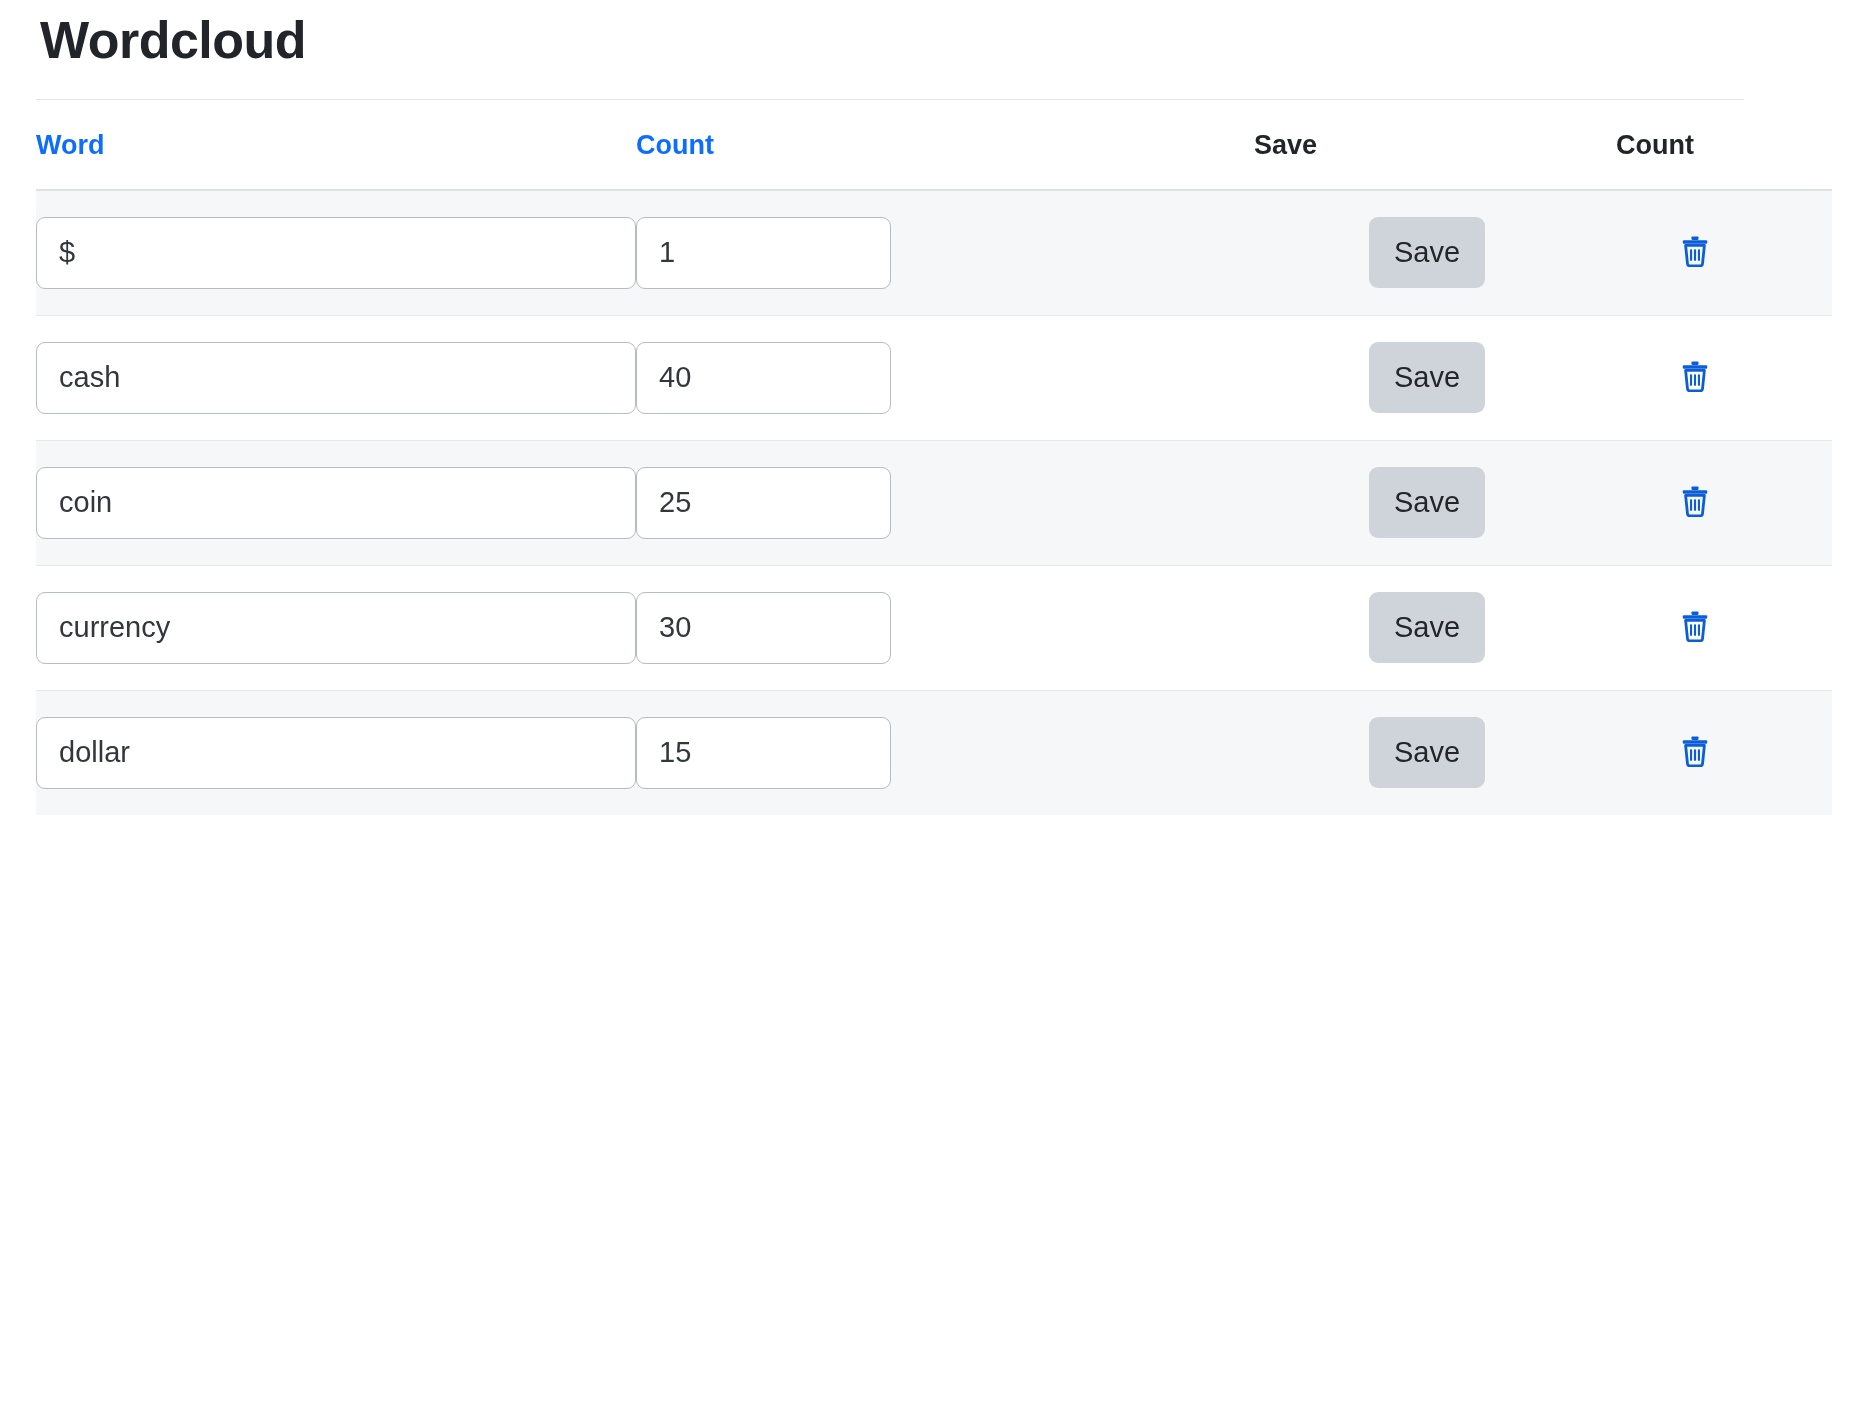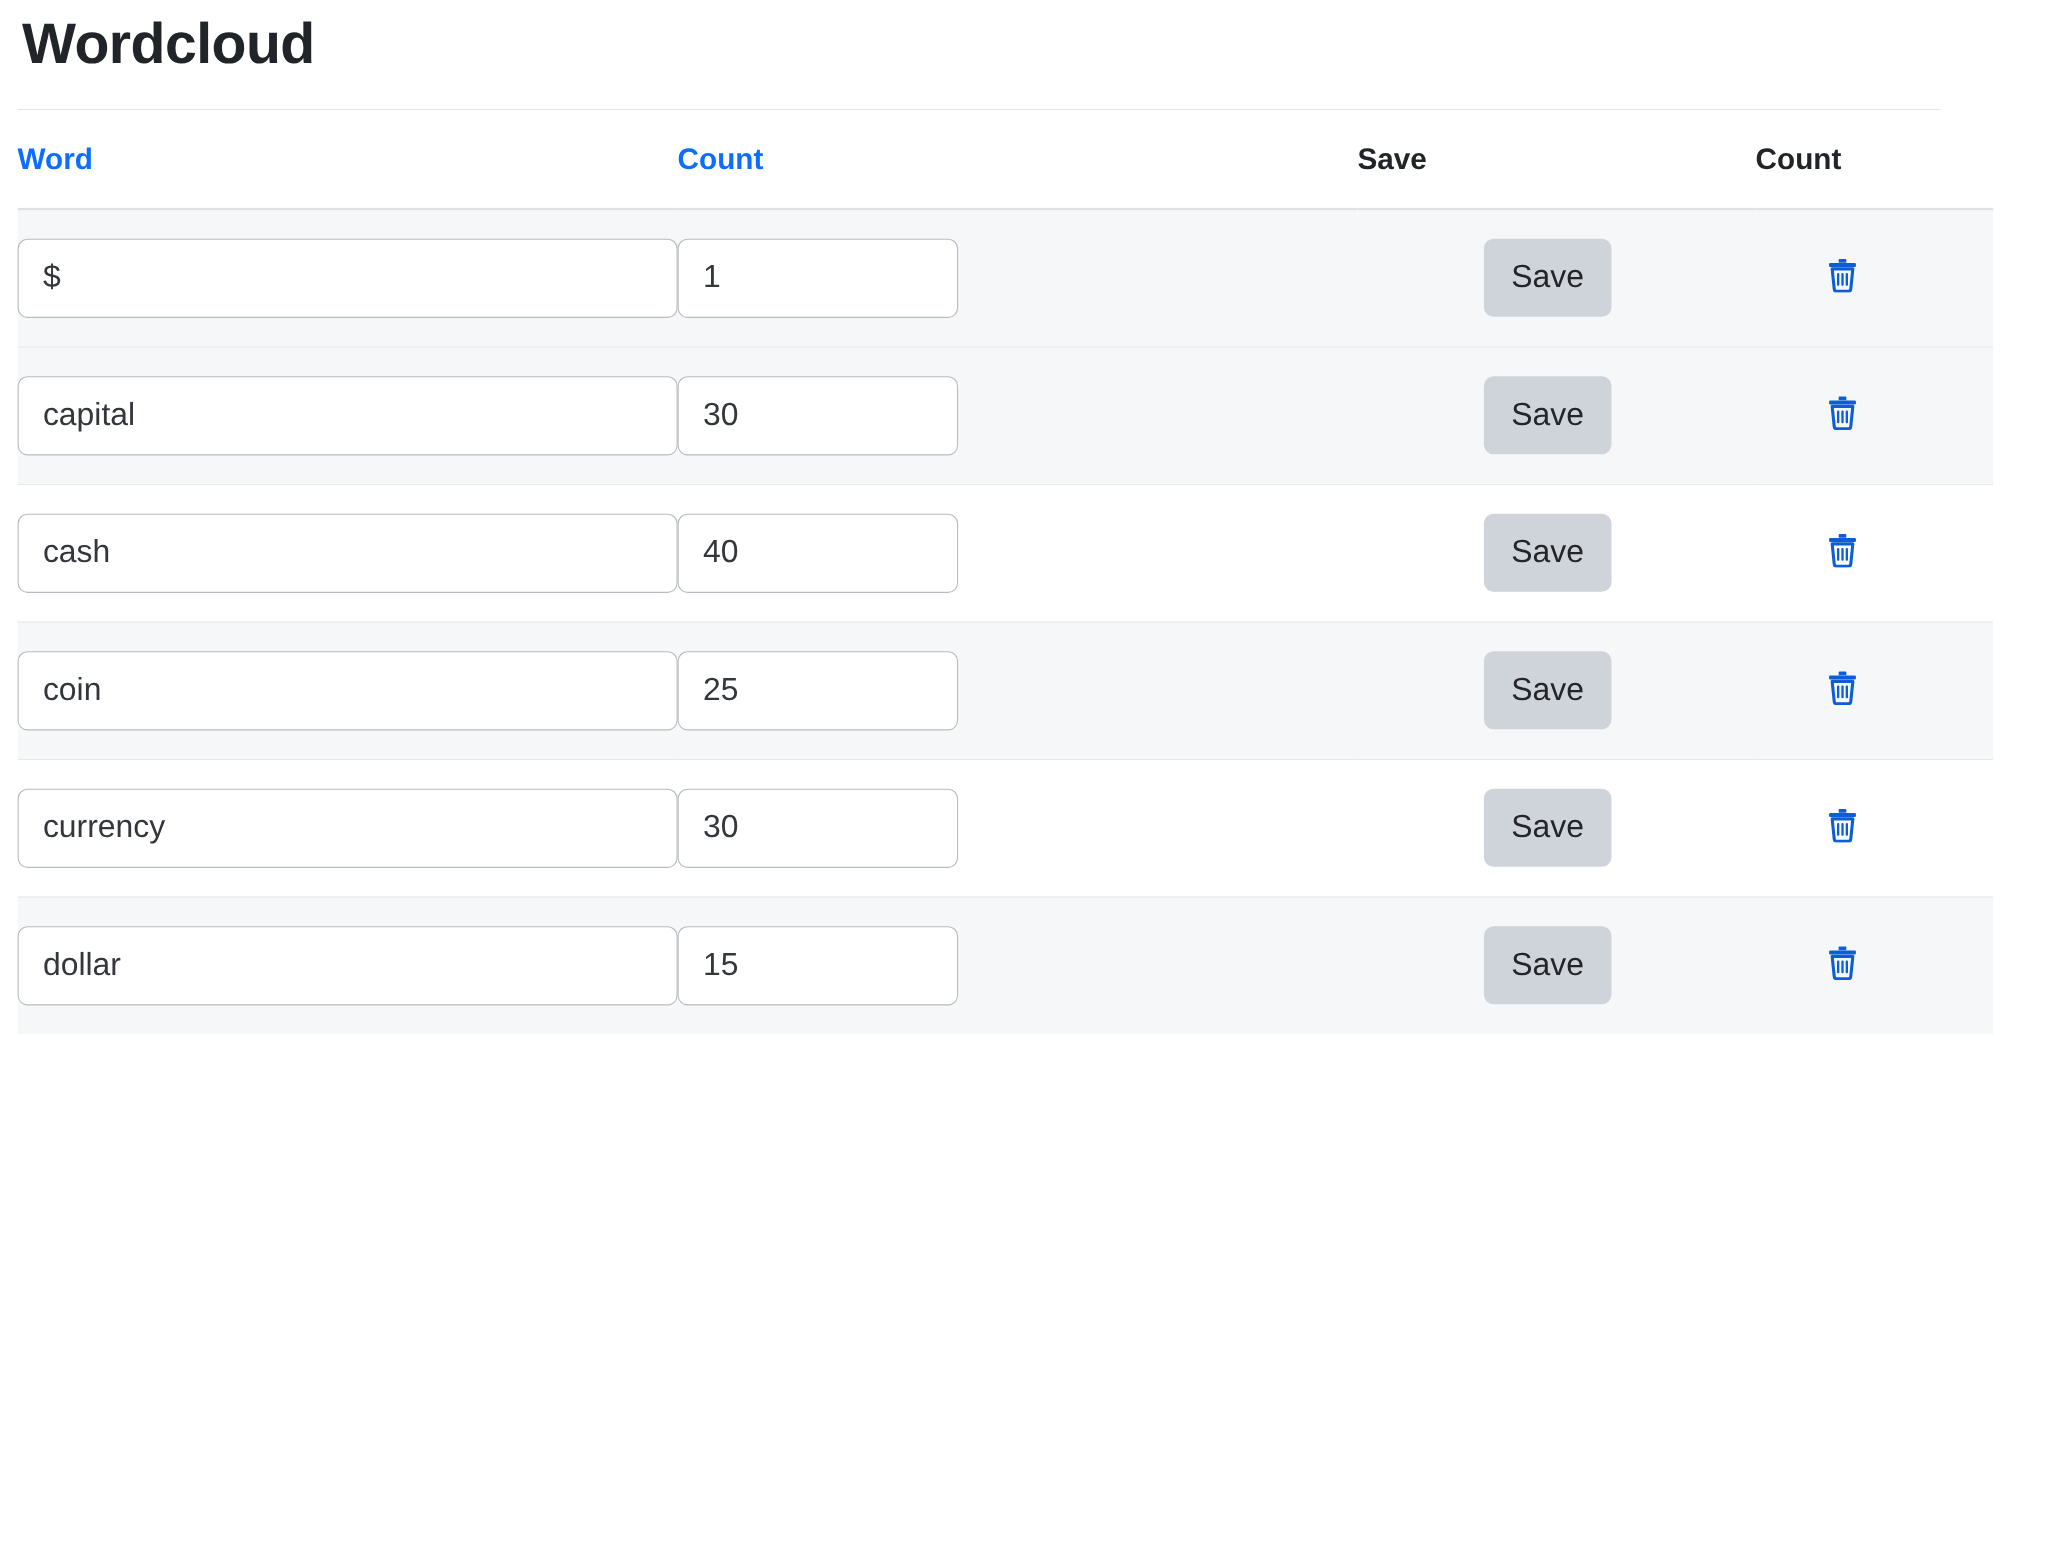--- a/index.html
+++ b/index.html
@@ -11,21 +11,21 @@
     background: #ffffff;
     font-family: "Liberation Sans", "DejaVu Sans", sans-serif;
     overflow: hidden;
   }
 
   .page {
     position: relative;
     width: 1780px;
     height: 1420px;
     background: #ffffff;
-    padding: 0 16px;
+    padding: 0 36px;
   }
 
   
   .page-title {
     font-size: 52px;
     font-weight: 700;
     color: #212529;
     letter-spacing: -0.5px;
     line-height: 1.0;
     padding-top: 14px;
@@ -174,49 +174,20 @@
             <rect x="9.0" y="14.2" width="2.1" height="11.6" rx="0.9" fill="#0b5ed7"></rect>
             <rect x="12.95" y="14.2" width="2.1" height="11.6" rx="0.9" fill="#0b5ed7"></rect>
             <rect x="16.9" y="14.2" width="2.1" height="11.6" rx="0.9" fill="#0b5ed7"></rect>
           </svg>
         </span>
       </button>
     </td>
   </tr>
 
 
-  <tr class="striped">
-    <td class="cell-pad-word">
-      <input class="txt-input word-input" type="text" readonly="" value="capital" style="">
-    </td>
-    <td class="cell-pad-count">
-      <input class="txt-input count-input" type="text" readonly="" value="30" style="">
-    </td>
-    <td class="save-cell">
-      <button class="btn-save">Save</button>
-    </td>
-    <td class="remove-cell">
-      <button class="btn-trash">
-        <span>
-          <svg width="28" height="32" viewBox="0 0 28 32" aria-hidden="true">
-
-            <rect x="10.5" y="1.5" width="7" height="3.4" rx="0.8" fill="#0b5ed7"></rect>
-
-            <rect x="1.8" y="5.2" width="24.4" height="3.6" rx="1" fill="#0b5ed7"></rect>
-
-            <path d="M4.6 10.4 h18.8 l-1.9 18.4 a2.2 2.2 0 0 1 -2.2 2.0 h-10.6 a2.2 2.2 0 0 1 -2.2 -2.0 z" fill="none" stroke="#0b5ed7" stroke-width="2.8" stroke-linejoin="round"></path>
-
-            <rect x="9.0" y="14.2" width="2.1" height="11.6" rx="0.9" fill="#0b5ed7"></rect>
-            <rect x="12.95" y="14.2" width="2.1" height="11.6" rx="0.9" fill="#0b5ed7"></rect>
-            <rect x="16.9" y="14.2" width="2.1" height="11.6" rx="0.9" fill="#0b5ed7"></rect>
-          </svg>
-        </span>
-      </button>
-    </td>
-  </tr>
 
   <tr>
     <td class="cell-pad-word">
       <input class="txt-input word-input" type="text" readonly="" value="cash" style="">
     </td>
     <td class="cell-pad-count">
       <input class="txt-input count-input" type="text" readonly="" value="40" style="">
     </td>
     <td class="save-cell">
       <button class="btn-save">Save</button>

